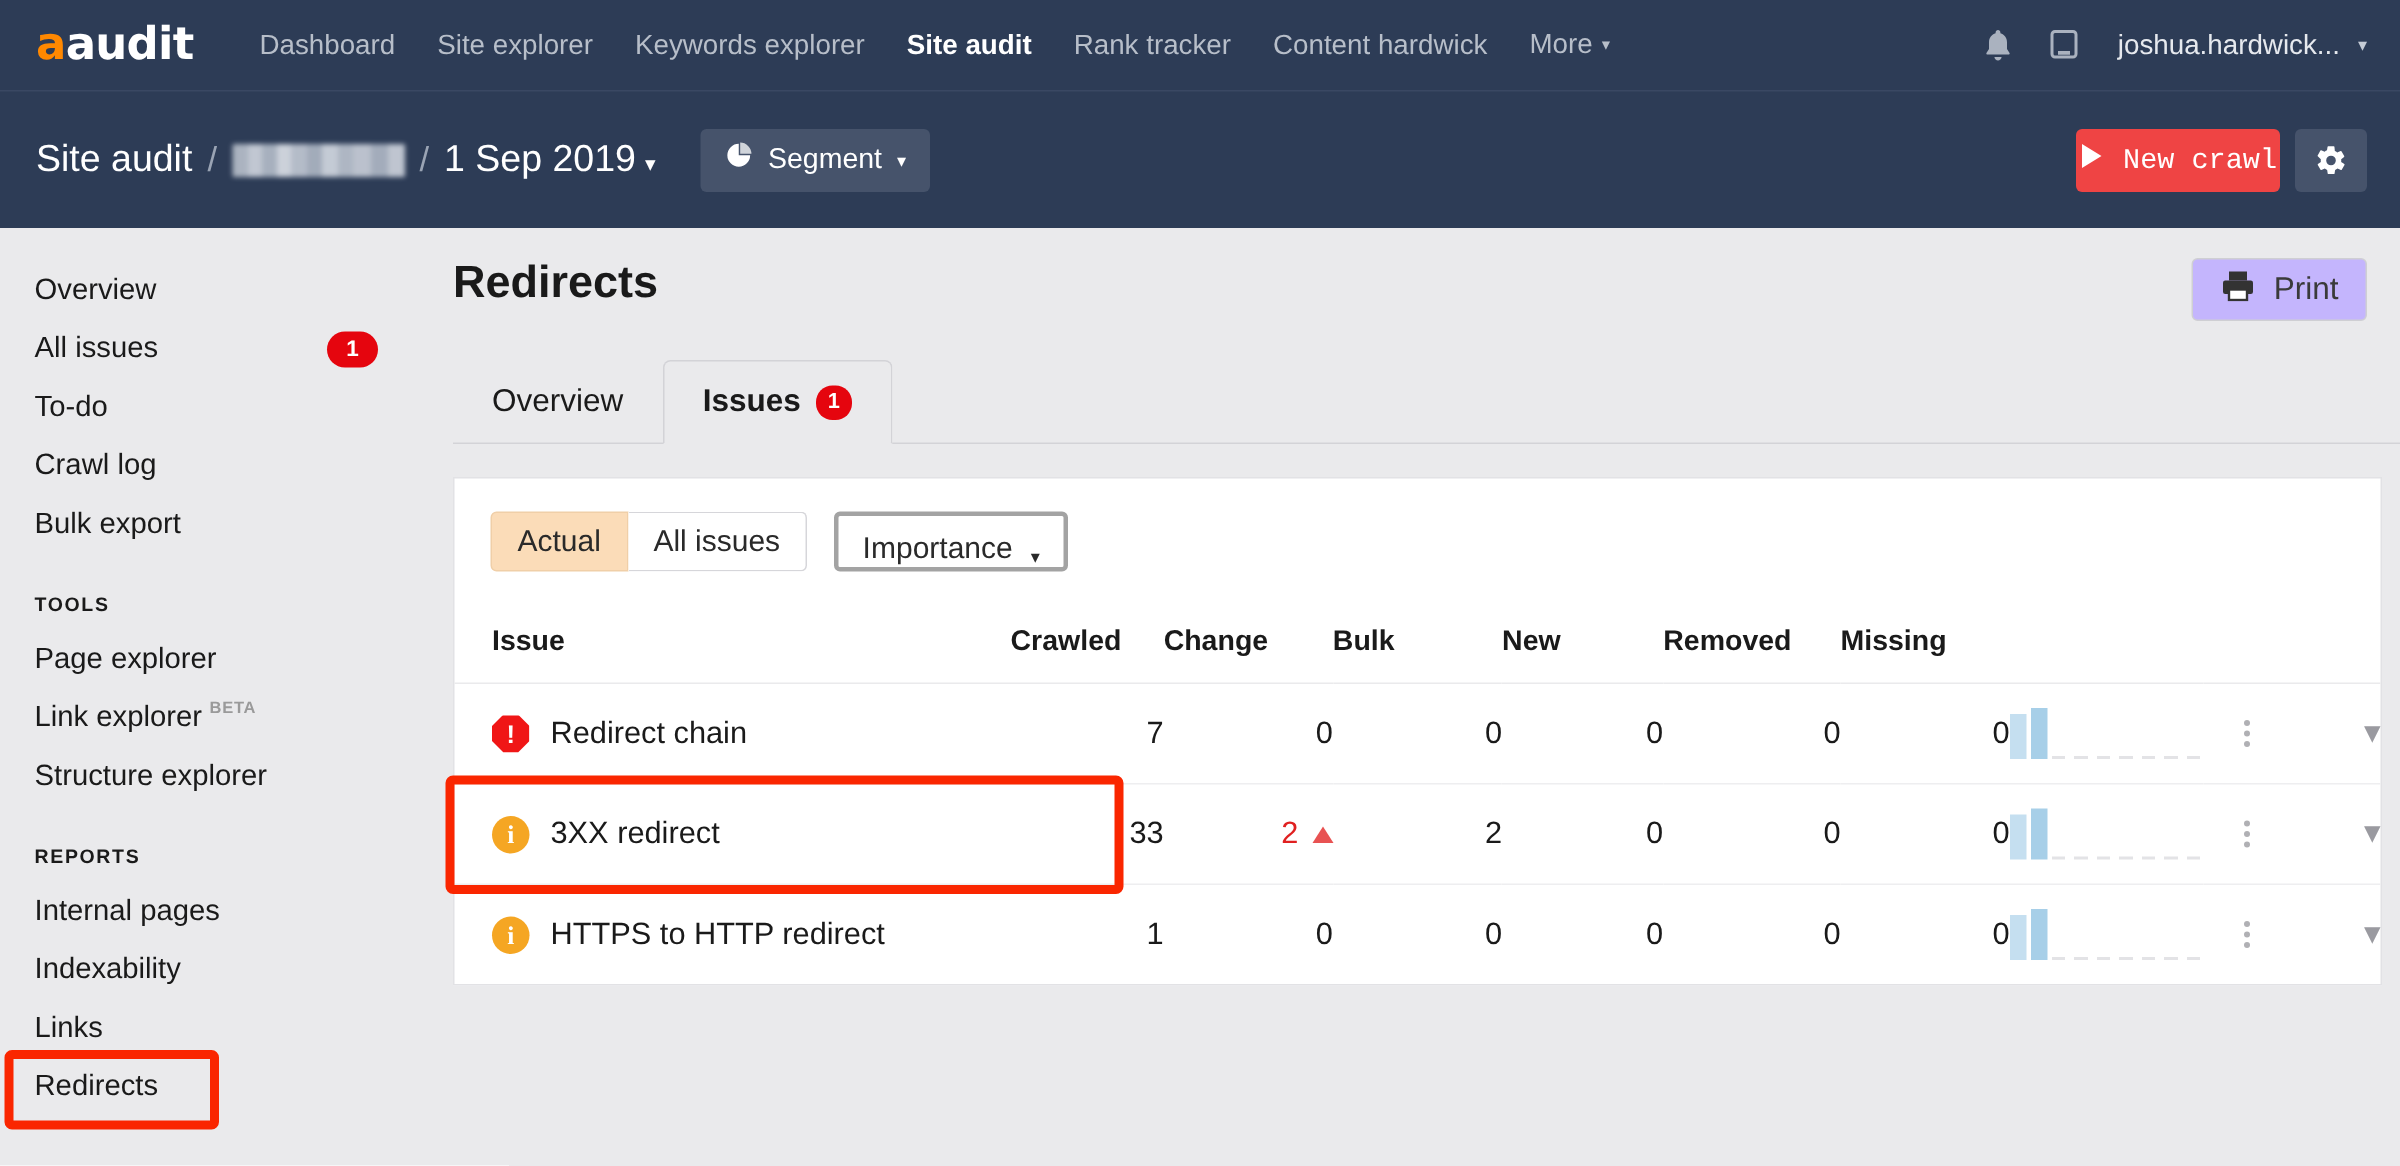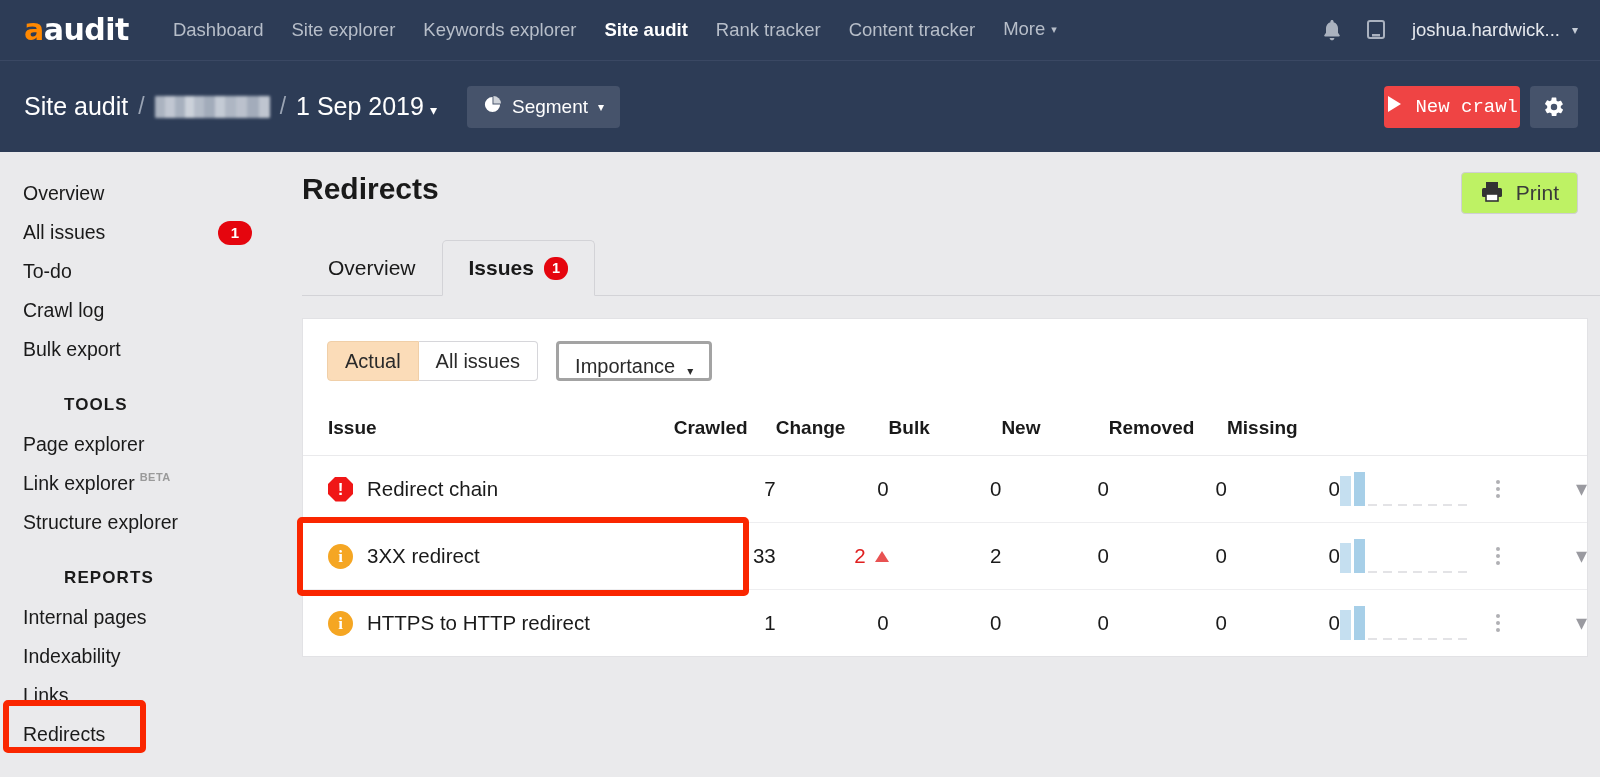--- a/index.html
+++ b/index.html
@@ -106,36 +106,36 @@
     background: #d8d9dc; border-radius: 4px; z-index: 0;
   }
   .side-item.active .label { position: relative; z-index: 1; }
   .side-badge {
     margin-left: auto; background: #e5050e; color: #fff;
     font-size: 15px; font-weight: bold; border-radius: 12px;
     min-width: 34px; height: 24px; display: flex; align-items: center;
     justify-content: center; padding: 0 7px; margin-right: 22px;
   }
   .side-section {
-    font-size: 17px; font-weight: bold; letter-spacing: 1.1px;
-    color: #1a1a1a; padding: 0 23px; margin-top: 26px; margin-bottom: 10px; margin-left: 41px;
+    font-size: 13px; font-weight: bold; letter-spacing: 1.1px;
+    color: #1a1a1a; padding: 0 23px; margin-top: 26px; margin-bottom: 10px;
   }
   #highlight-redirects {
     position: absolute; left: 3px; width: 143px;
     border: 6px solid #fa2600; border-radius: 5px; pointer-events: none;
     z-index: 5;
   }
 
   
   #main { flex: 1; background: #eaeaec; position: relative; overflow: hidden; }
   #main-head { display: flex; align-items: flex-start; padding: 20px 22px 0 12px; }
   #page-title { font-size: 30px; font-weight: bold; color: #1a1a1a; padding-left: 0; }
   #print-btn {
     margin-left: auto; display: flex; align-items: center; gap: 12px;
-    border: 1px solid #cfcfd3; background: #bef264; border-radius: 4px;
+    border: 1px solid #cfcfd3; background: #c4b5fd; border-radius: 4px;
     height: 42px; padding: 0 18px; font-size: 21px; color: #3a3a3a; cursor: pointer;
   }
 
   
   #tabs { display: flex; align-items: flex-end; margin: 26px 0 0 12px; position: relative; }
   #tabs::after {
     content: ""; position: absolute; left: 0; right: -1600px; bottom: 0;
     height: 1px; background: #d3d3d7;
   }
   .tab {
@@ -234,21 +234,21 @@
   <div id="brand">
     <span class="a">a</span>
       <span>audit</span>
   </div>
 
   <div class="navlink"><span>Dashboard</span></div>
   <div class="navlink"><span>Site explorer</span></div>
   <div class="navlink"><span>Keywords explorer</span></div>
   <div class="navlink active"><span>Site audit</span></div>
   <div class="navlink"><span>Rank tracker</span></div>
-  <div class="navlink"><span>Content tracker</span></div>
+  <div class="navlink"><span>Content hardwick</span></div>
   <div class="navlink"><span>More</span><span class="caret">▾</span></div>
 
   <div id="nav-right">
     <div class="nav-icon-btn">
       <svg width="22" height="24" viewBox="0 0 22 24">
           <path d="M11 2c-.9 0-1.6.7-1.6 1.6v.6C6.8 4.9 5 7.3 5 10.1v4.6l-1.7 2.6c-.3.5.1 1.1.7 1.1h14c.6 0 1-.6.7-1.1L17 14.7v-4.6c0-2.8-1.8-5.2-4.4-5.9v-.6C12.6 2.7 11.9 2 11 2z" fill="#aab2bf"></path>
           <path d="M8.6 20c.2 1.4 1.2 2.3 2.4 2.3s2.2-.9 2.4-2.3H8.6z" fill="#aab2bf"></path>
         </svg>
     </div>
     <div class="nav-icon-btn">

